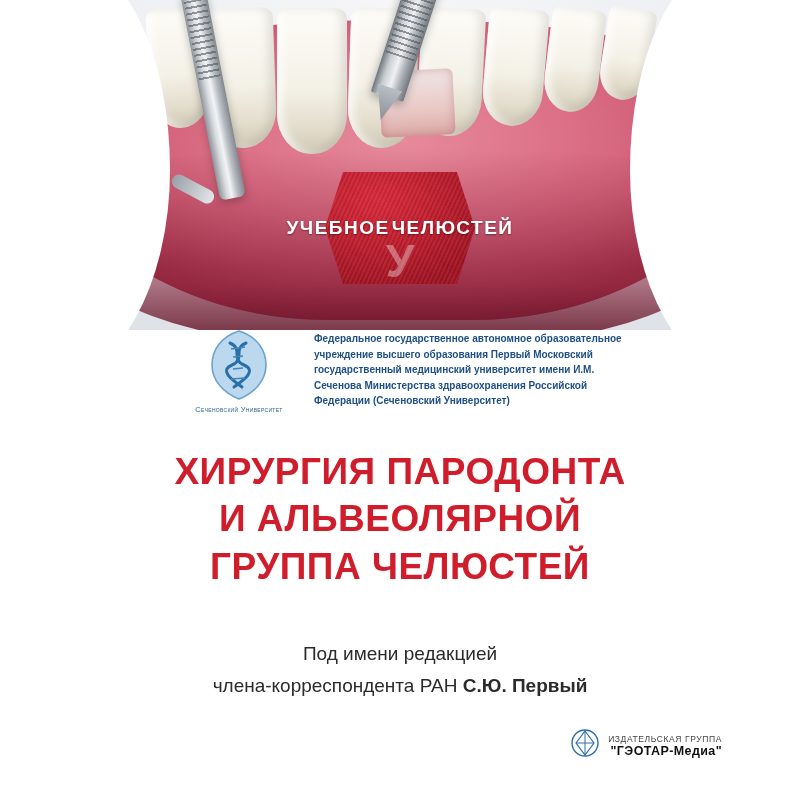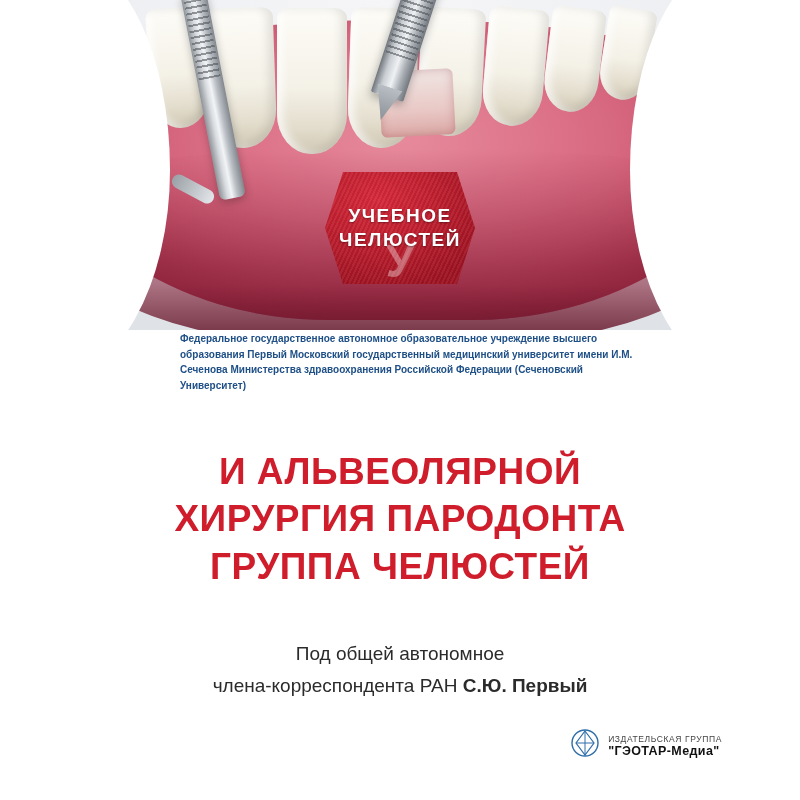--- a/index.html
+++ b/index.html
@@ -176,21 +176,21 @@
     inset: 0;
     clip-path: polygon(12% 0%, 88% 0%, 100% 50%, 88% 100%, 12% 100%, 0% 50%);
     background:
       repeating-linear-gradient(115deg, rgba(255,255,255,0.07) 0 2px, rgba(0,0,0,0.05) 2px 4px);
     opacity: .8;
   }
   .seal-text {
     position: absolute;
     inset: 0;
     display: flex;
-    flex-direction: column;
+    flex-direction: row;
     align-items: center;
     justify-content: center;
     gap: 2px;
     color: #ffffff;
     font-weight: bold;
     letter-spacing: 1.5px;
     font-size: 19px;
     text-shadow: 0 1px 2px rgba(0,0,0,0.4);
   }
   .seal-u {
@@ -274,21 +274,21 @@
     display: flex;
     align-items: center;
     gap: 8px;
   }
   .pub-mark {
     width: 30px;
     height: 30px;
     position: relative;
   }
   .pub-text {
-    text-align: left;
+    text-align: right;
     line-height: 1.25;
     margin-top: 8px;
   }
   .pub-line1 {
     font-size: 8.5px;
     color: #444;
     letter-spacing: .6px;
   }
   .pub-line2 {
     font-size: 12.5px;
@@ -332,31 +332,47 @@
     <div class="seal-shape"></div>
     <div class="seal-grain"></div>
     <div class="seal-u">У</div>
     <div class="seal-text">
       <span>УЧЕБНОЕ</span>
       <span>ЧЕЛЮСТЕЙ</span>
     </div>
   </div>
 
   <div class="uni-row">
+    <div class="uni-logo">
+      <div class="uni-mark">
+        <svg width="78" height="78" viewBox="0 0 78 78" aria-hidden="true">
+          <path d="M39 6 C20 12 12 26 12 40 C12 56 24 68 39 74 C54 68 66 56 66 40 C66 26 58 12 39 6 Z" fill="#bcd8ee" stroke="#6aa4cf" stroke-width="1.6"></path>
+          <path d="M30 18 C44 24 30 34 44 40 C58 46 42 56 34 62" fill="none" stroke="#2a6fa8" stroke-width="3" stroke-linecap="round"></path>
+          <path d="M46 18 C32 24 46 34 32 40 C18 46 34 56 42 62" fill="none" stroke="#2a6fa8" stroke-width="3" stroke-linecap="round"></path>
+          <g stroke="#3f86bd" stroke-width="1.6">
+            <line x1="31" y1="24" x2="45" y2="22"></line>
+            <line x1="33" y1="32" x2="43" y2="31"></line>
+            <line x1="33" y1="44" x2="43" y2="43"></line>
+            <line x1="31" y1="54" x2="45" y2="53"></line>
+          </g>
+        </svg>
+      </div>
+      <div class="uni-caption">Сеченовский Университет</div>
+    </div>
     <div class="uni-text">Федеральное государственное автономное образовательное учреждение высшего образования Первый Московский государственный медицинский университет имени И.М. Сеченова Министерства здравоохранения Российской Федерации (Сеченовский Университет)</div>
   </div>
 
   <div class="title">
+    <div>ХИРУРГИЯ ПАРОДОНТА</div>
     <div>И АЛЬВЕОЛЯРНОЙ</div>
-    <div>ХИРУРГИЯ ПАРОДОНТА</div>
     <div>ГРУППА ЧЕЛЮСТЕЙ</div>
   </div>
 
   <div class="subtitle">
-    <div>Под общей автономное</div>
+    <div>Под имени редакцией</div>
     <div>
       <span>члена-корреспондента РАН </span><span class="editor-name">С.Ю. Первый</span>
     </div>
   </div>
 
   <div class="publisher">
     <div class="pub-mark">
       <svg width="30" height="30" viewBox="0 0 30 30" aria-hidden="true">
         <circle cx="15" cy="15" r="13" fill="none" stroke="#2f6ea8" stroke-width="1.4"></circle>
         <path d="M15 3 L24 15 L15 27 L6 15 Z" fill="none" stroke="#2f6ea8" stroke-width="1.2"></path>

